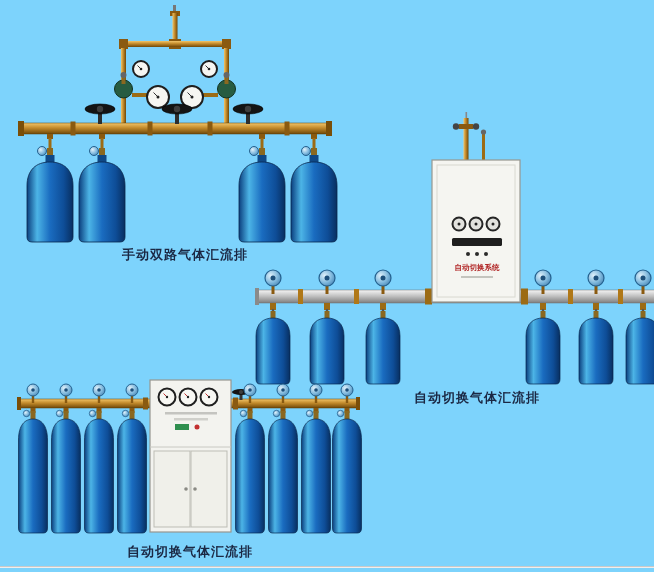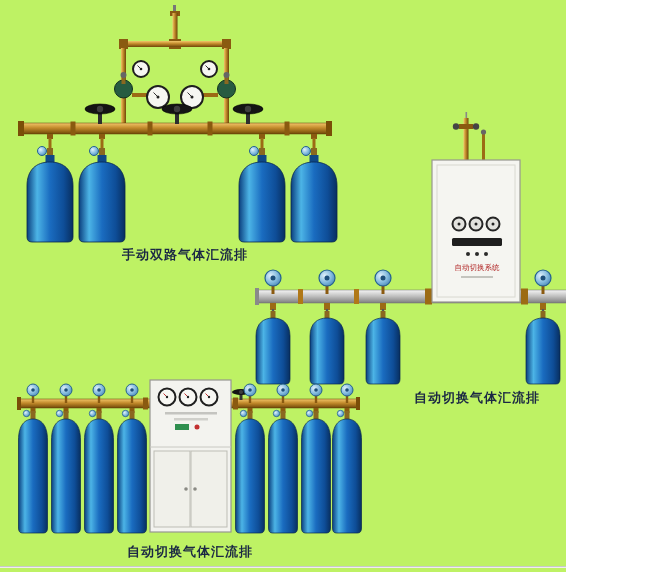--- a/index.html
+++ b/index.html
@@ -1,23 +1,23 @@
 <!DOCTYPE html>
 <html><head>
 <meta charset="utf-8">
 <style>
   html,body { margin:0; padding:0; background:#fff; }
   .page {
     position:relative;
-    width:566px; height:572px;
-    background:#bef264;
+    width:654px; height:572px;
+    background:#7dd3fc;
     overflow:hidden;
     font-family:"DejaVu Sans", sans-serif;
   }
-  .figure { position:absolute; }
+  .figure { position:absolute;font-weight:bold; }
   .caption {
     position:absolute;
     font-family:"DejaVu Sans", sans-serif;
     font-size:13px;
     font-weight:bold;
     color:#1b2844;
     letter-spacing:1px;
     text-align:center;
     white-space:nowrap;
   }

